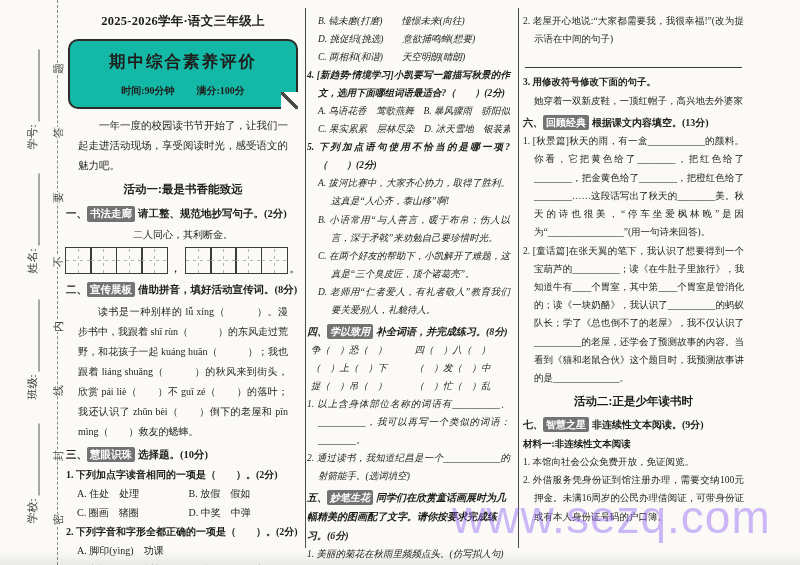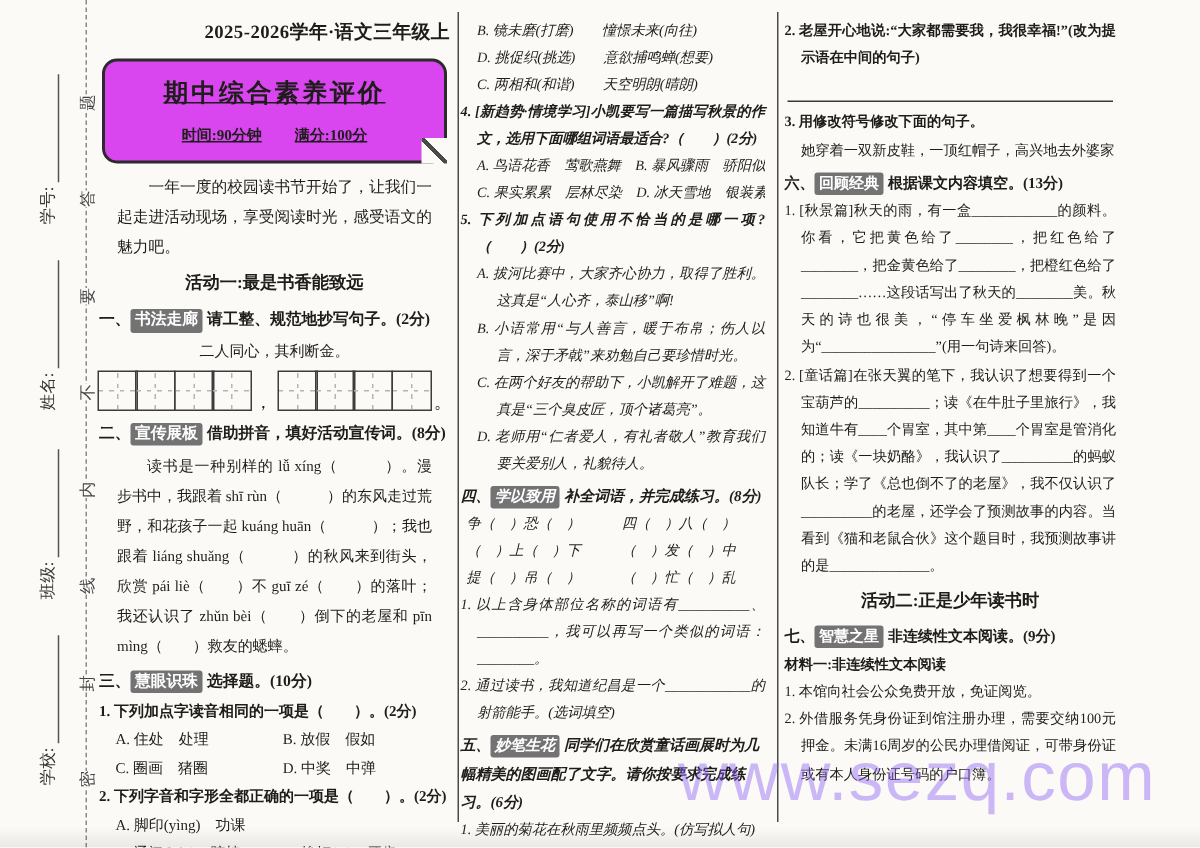--- a/index.html
+++ b/index.html
@@ -20,23 +20,23 @@
 
   
   .vdiv{position:absolute;top:8px;height:540px;border-left:1.2px solid #4a4a4a;}
 
   
   .col{position:absolute;font-size:10px;line-height:1.9;text-align:justify;}
   #col1{left:66px;top:10px;width:234px;}
   #col2{left:307px;top:12px;width:203px;font-size:9.5px;line-height:1.9;font-style:italic;}
   #col3{left:523px;top:12px;width:221px;font-size:9.5px;line-height:1.92;}
 
-  .course{font-size:12.5px;font-weight:700;text-align:right;letter-spacing:.3px;}
+  .course{font-size:12.5px;font-weight:700;text-align:center;letter-spacing:.3px;}
   .titlebox{position:relative;border:2px solid #2b2b2b;border-radius:10px;margin:5px 2px 7px;
-        padding:5px 6px 7px;text-align:center;background:#d946ef;text-decoration:underline;}
+        padding:5px 6px 7px;text-align:center;background:#14b8a6;}
   .titlebox .tb-title{font-size:16.5px;font-weight:700;letter-spacing:2px;}
   .tb-meta{display:flex;justify-content:center;gap:22px;font-weight:700;font-size:10px;margin-top:4px;text-align:right;}
   .fold{position:absolute;right:-2px;bottom:-2px;width:17px;height:17px;background:#fbfaf7;}
   .fold::before{content:"";position:absolute;inset:0;
         background:linear-gradient(45deg,transparent 44%,#4a4a4a 44%,#4a4a4a 56%,transparent 56%);}
 
   .intro{font-size:10.5px;text-indent:2em;margin:2px 12px;}
   .act{text-align:center;font-weight:700;font-size:11.5px;margin:3px 0;}
   .shead{font-weight:700;font-size:10.5px;margin-top:3px;text-align:left;}
   #col2 .shead,#col3 .shead{font-size:10px;}
@@ -206,21 +206,21 @@
     <div class="para">2. 通过读书，我知道纪昌是一个____________的射箭能手。(选词填空)</div>
 
     <div class="shead">
       <span>五、</span><span class="badge">妙笔生花</span><span>同学们在欣赏童话画展时为几幅精美的图画配了文字。请你按要求完成练习。(6分)</span>
     </div>
     <div class="para">1. 美丽的菊花在秋雨里频频点头。(仿写拟人句)</div>
 
   </div>
 
   <div id="col3" class="col">
-    <div class="para" style="font-weight:700;">2. 老屋开心地说:“大家都需要我，我很幸福!”(改为提示语在中间的句子)</div>
+    <div class="para" style="font-weight:400;">2. 老屋开心地说:“大家都需要我，我很幸福!”(改为提示语在中间的句子)</div>
     <div class="ansline"></div>
     <div class="para" style="font-weight:700;">3. 用修改符号修改下面的句子。</div>
     <div class="nowrap" style="padding-left:11px;">她穿着一双新皮鞋，一顶红帽子，高兴地去外婆家。</div>
 
     <div class="shead">
       <span>六、</span><span class="badge">回顾经典</span><span>根据课文内容填空。(13分)</span>
     </div>
     <div class="para">1. [秋景篇]秋天的雨，有一盒____________的颜料。你看，它把黄色给了________，把红色给了________，把金黄色给了________，把橙红色给了________……这段话写出了秋天的________美。秋天的诗也很美，“停车坐爱枫林晚”是因为“________________”(用一句诗来回答)。</div>
     <div class="para">2. [童话篇]在张天翼的笔下，我认识了想要得到一个宝葫芦的__________；读《在牛肚子里旅行》，我知道牛有____个胃室，其中第____个胃室是管消化的；读《一块奶酪》，我认识了__________的蚂蚁队长；学了《总也倒不了的老屋》，我不仅认识了__________的老屋，还学会了预测故事的内容。当看到《猫和老鼠合伙》这个题目时，我预测故事讲的是______________。</div>
 

